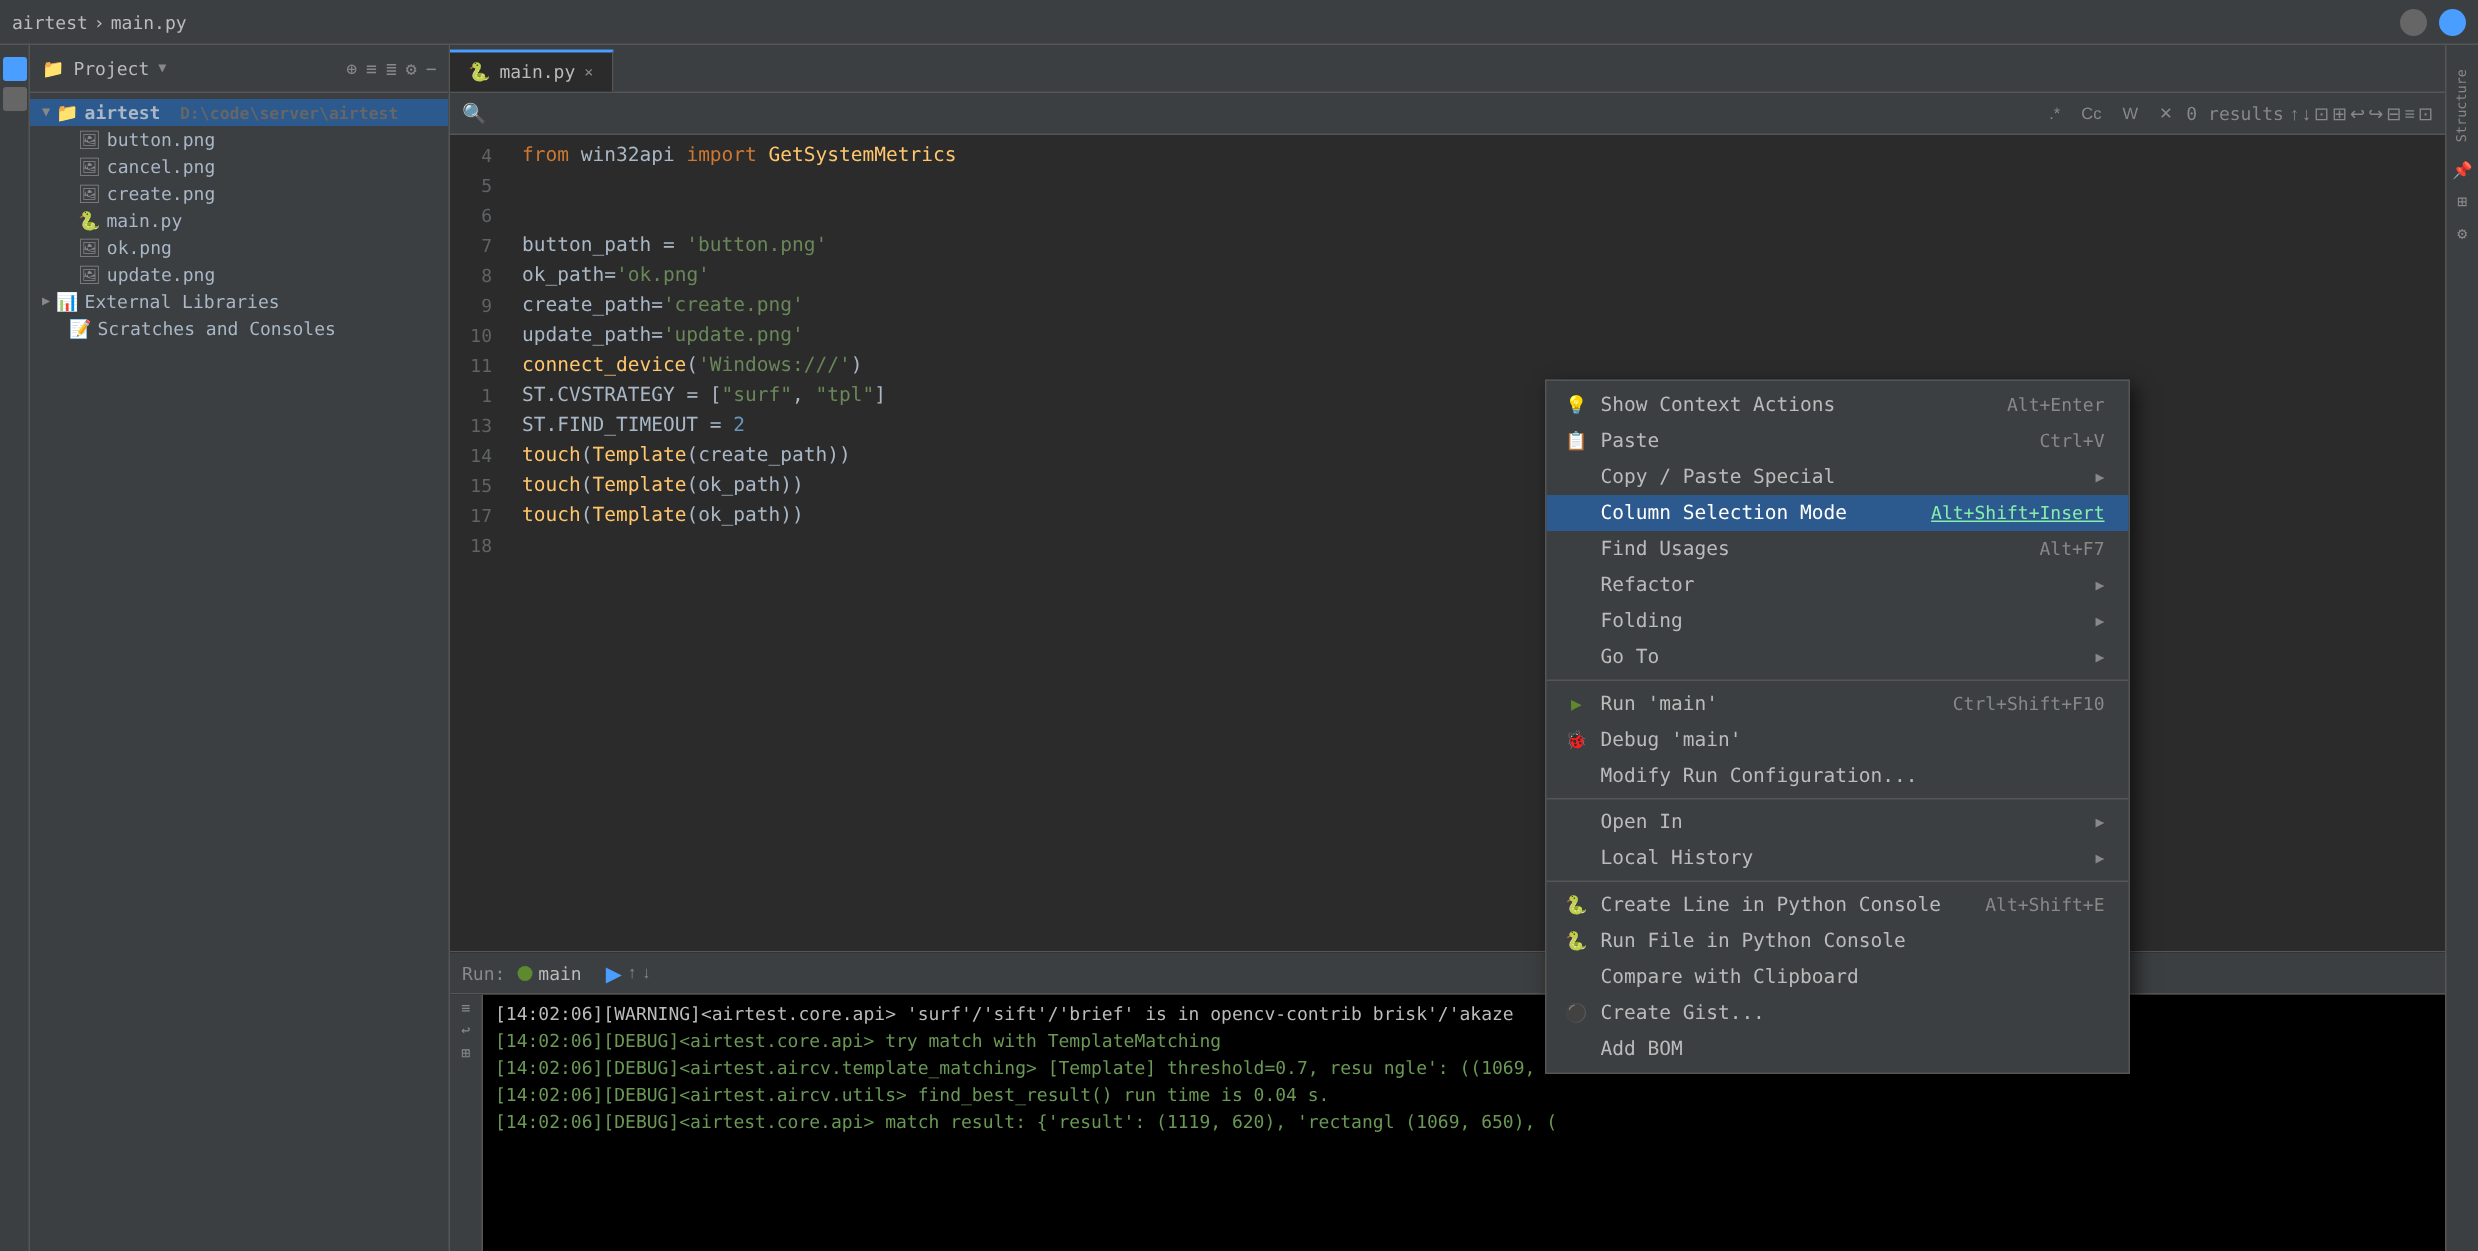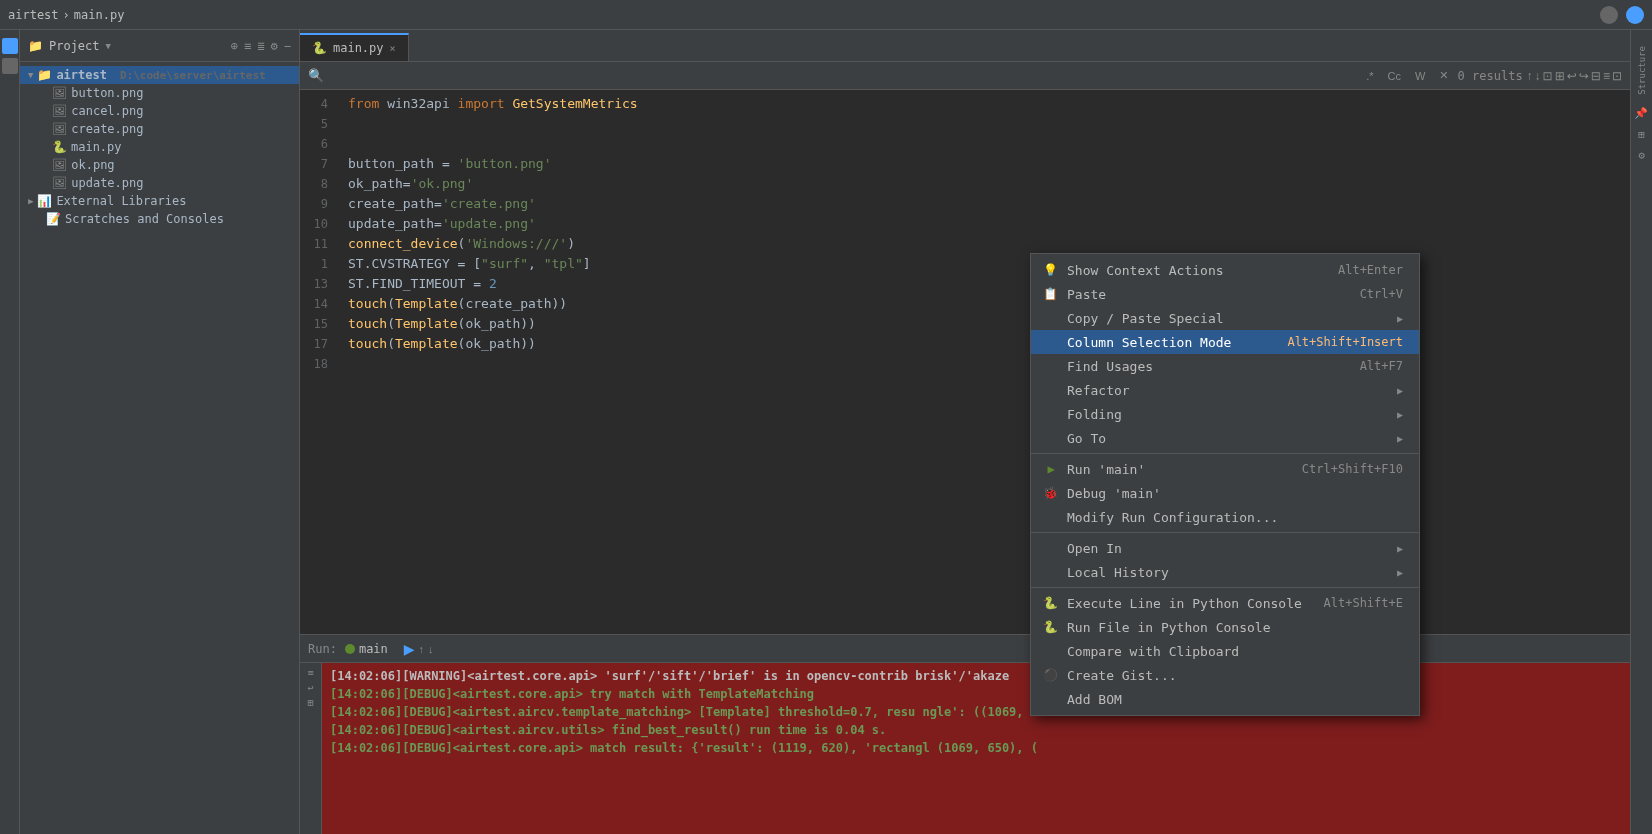--- a/index.html
+++ b/index.html
@@ -231,21 +231,21 @@
     
     .kw { color: #cc7832; }
     .fn { color: #ffc66d; }
     .str { color: #6a8759; }
     .num { color: #6897bb; }
     .var { color: #a9b7c6; }
 
     
     .run-panel {
       height: 200px;
-      background: #7f1d1d;
+      background: #000000;
       border-top: 1px solid #555;
       display: flex;
       flex-direction: column;
     }
     .run-panel-header {
       height: 28px;
       background: #3c3f41;
       display: flex;
       align-items: center;
       padding: 0 8px;
@@ -275,21 +275,20 @@
       border: none;
       color: #4a9eff;
       cursor: pointer;
       font-size: 14px;
     }
     .run-output {
       flex: 1;
       overflow: auto;
       padding: 4px 8px;
       font-size: 12px;
-      font-weight: bold;
     }
     .run-line { line-height: 18px; }
     .run-warn { color: #bbb; }
     .run-debug { color: #6a9955; }
 
     
     .context-menu {
       position: absolute;
       left: 1030px;
       top: 253px;
@@ -309,21 +308,21 @@
       font-size: 13px;
       color: #bbb;
       position: relative;
     }
     .menu-item.highlighted { background: #2d5a8e; color: #fff; }
     .menu-shortcut {
       margin-left: auto;
       font-size: 12px;
       color: #888;
     }
-    .menu-item.highlighted .menu-shortcut { color: #fdba74; }
+    .menu-item.highlighted .menu-shortcut { color: #86efac; text-decoration: underline; }
     .menu-arrow {
       margin-left: auto;
       font-size: 10px;
       color: #888;
     }
     .menu-separator {
       height: 1px;
       background: #555;
       margin: 3px 0;
     }
@@ -673,21 +672,21 @@
 
   <div class="menu-item">
     <span class="menu-icon"></span>
     <span>Local History</span>
     <span class="menu-arrow">▶</span>
   </div>
   <div class="menu-separator"></div>
 
   <div class="menu-item">
     <span class="menu-icon menu-icon-python">🐍</span>
-    <span>Execute Line in Python Console</span>
+    <span>Create Line in Python Console</span>
     <span class="menu-shortcut">Alt+Shift+E</span>
   </div>
 
   <div class="menu-item">
     <span class="menu-icon menu-icon-python">🐍</span>
     <span>Run File in Python Console</span>
     <span class="menu-shortcut"></span>
   </div>
 
   <div class="menu-item">

